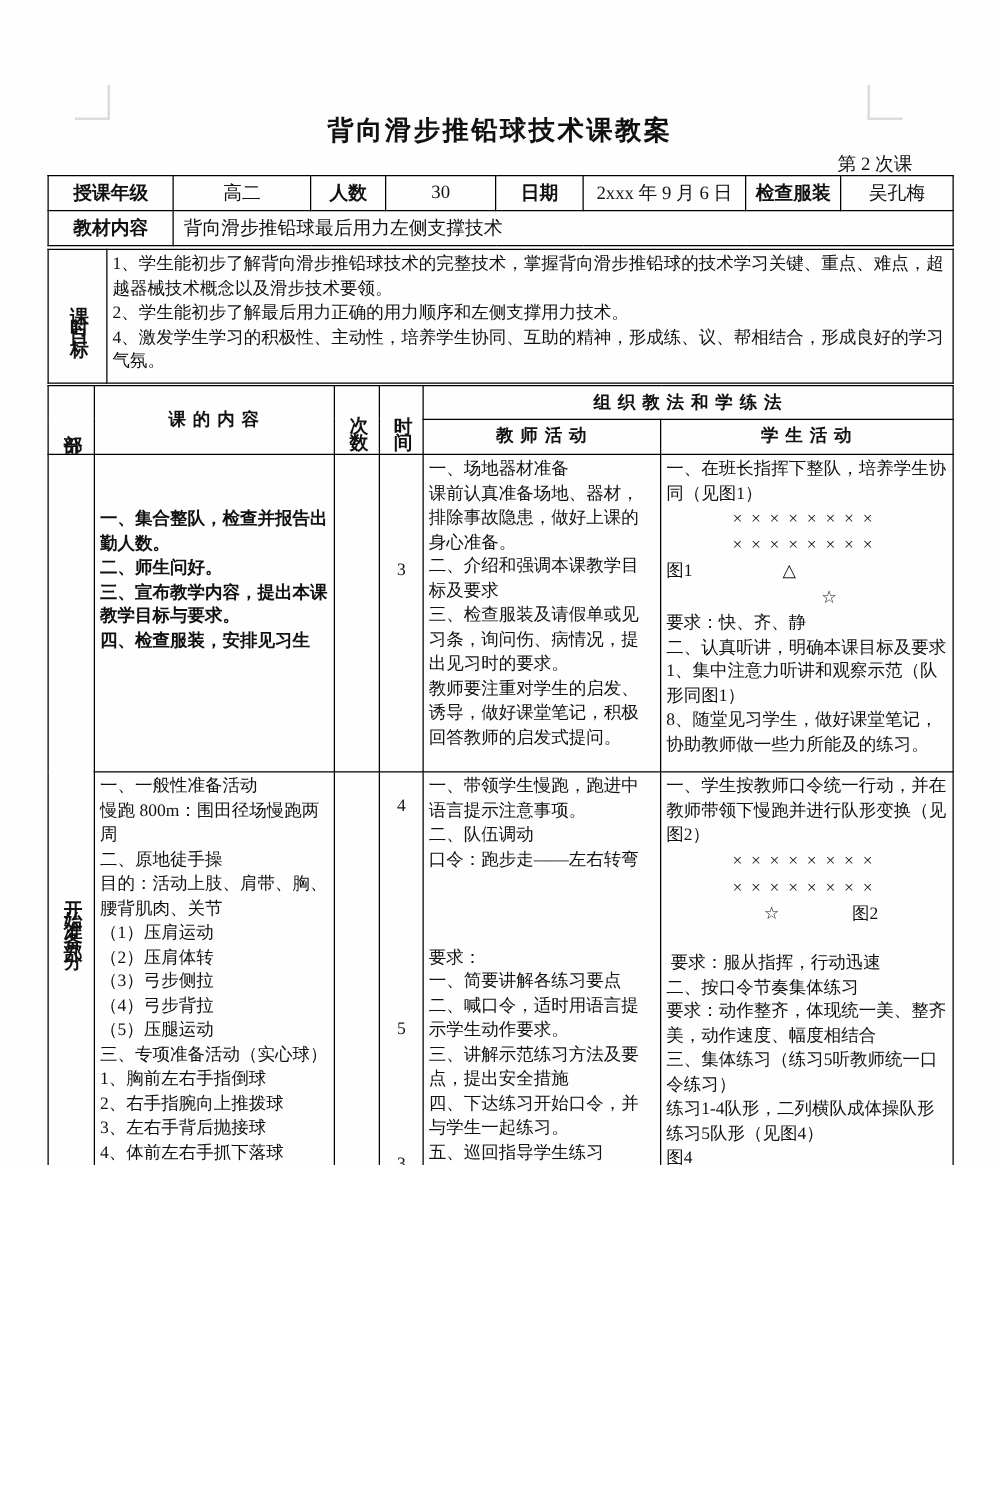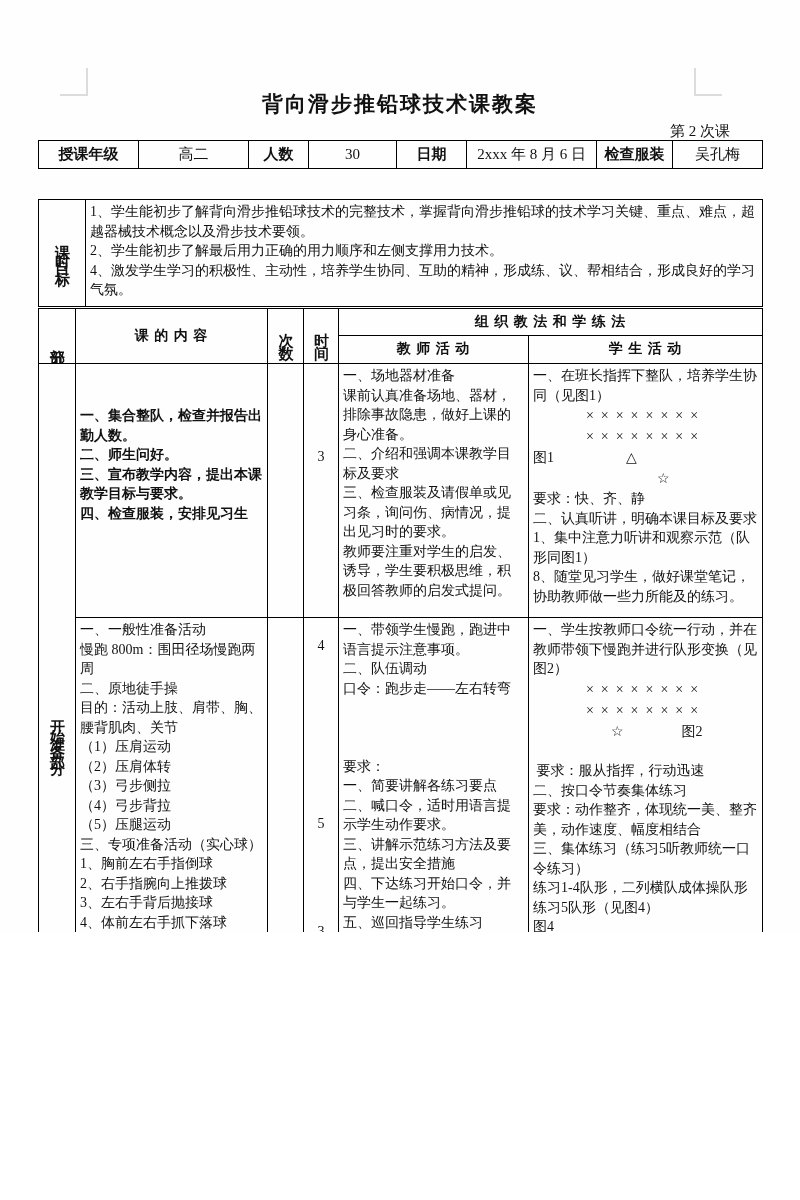--- a/index.html
+++ b/index.html
@@ -90,23 +90,27 @@
         <col style="width:76px">
         <col style="width:90px">
     </colgroup>
     <tbody>
         <tr>
       <td class="lbl">授课年级</td>
       <td class="val">高二</td>
       <td class="lbl">人数</td>
       <td class="val">30</td>
       <td class="lbl">日期</td>
-      <td class="val">2xxx 年 8 月 6 日</td>
+      <td class="val">2xxx 年 9 月 6 日</td>
       <td class="lbl">检查服装</td>
       <td class="val">吴孔梅</td>
+    </tr>
+    <tr>
+      <td class="lbl">教材内容</td>
+      <td class="val left" colspan="7">背向滑步推铅球最后用力左侧支撑技术</td>
     </tr>
   </tbody>
     </table>
 
   <table class="tbl" id="tbl-obj">
     <colgroup>
         <col style="width:47px">
         <col style="width:677px">
       </colgroup>
     <tbody>
@@ -163,21 +167,21 @@
       </td>
       <td></td>
       <td class="timecell">
         <span style="top:85px;">3</span>
       </td>
       <td class="body-cell">
         <div class="prewrap">一、场地器材准备
 课前认真准备场地、器材，排除事故隐患，做好上课的身心准备。
 二、介绍和强调本课教学目标及要求
 三、检查服装及请假单或见习条，询问伤、病情况，提出见习时的要求。
-教师要注重对学生的启发、诱导，学生要积极思维，积极回答教师的启发式提问。</div>
+教师要注重对学生的启发、诱导，做好课堂笔记，积极回答教师的启发式提问。</div>
       </td>
       <td class="body-cell">
         <div class="prewrap">一、在班长指挥下整队，培养学生协同（见图1）</div>
         <div class="xline">××××××××</div>
         <div class="xline">××××××××</div>
         <div class="figrow">
           <span>图1</span>
           <span class="fig1-tri">△</span>
         </div>
         <div class="starline1">

